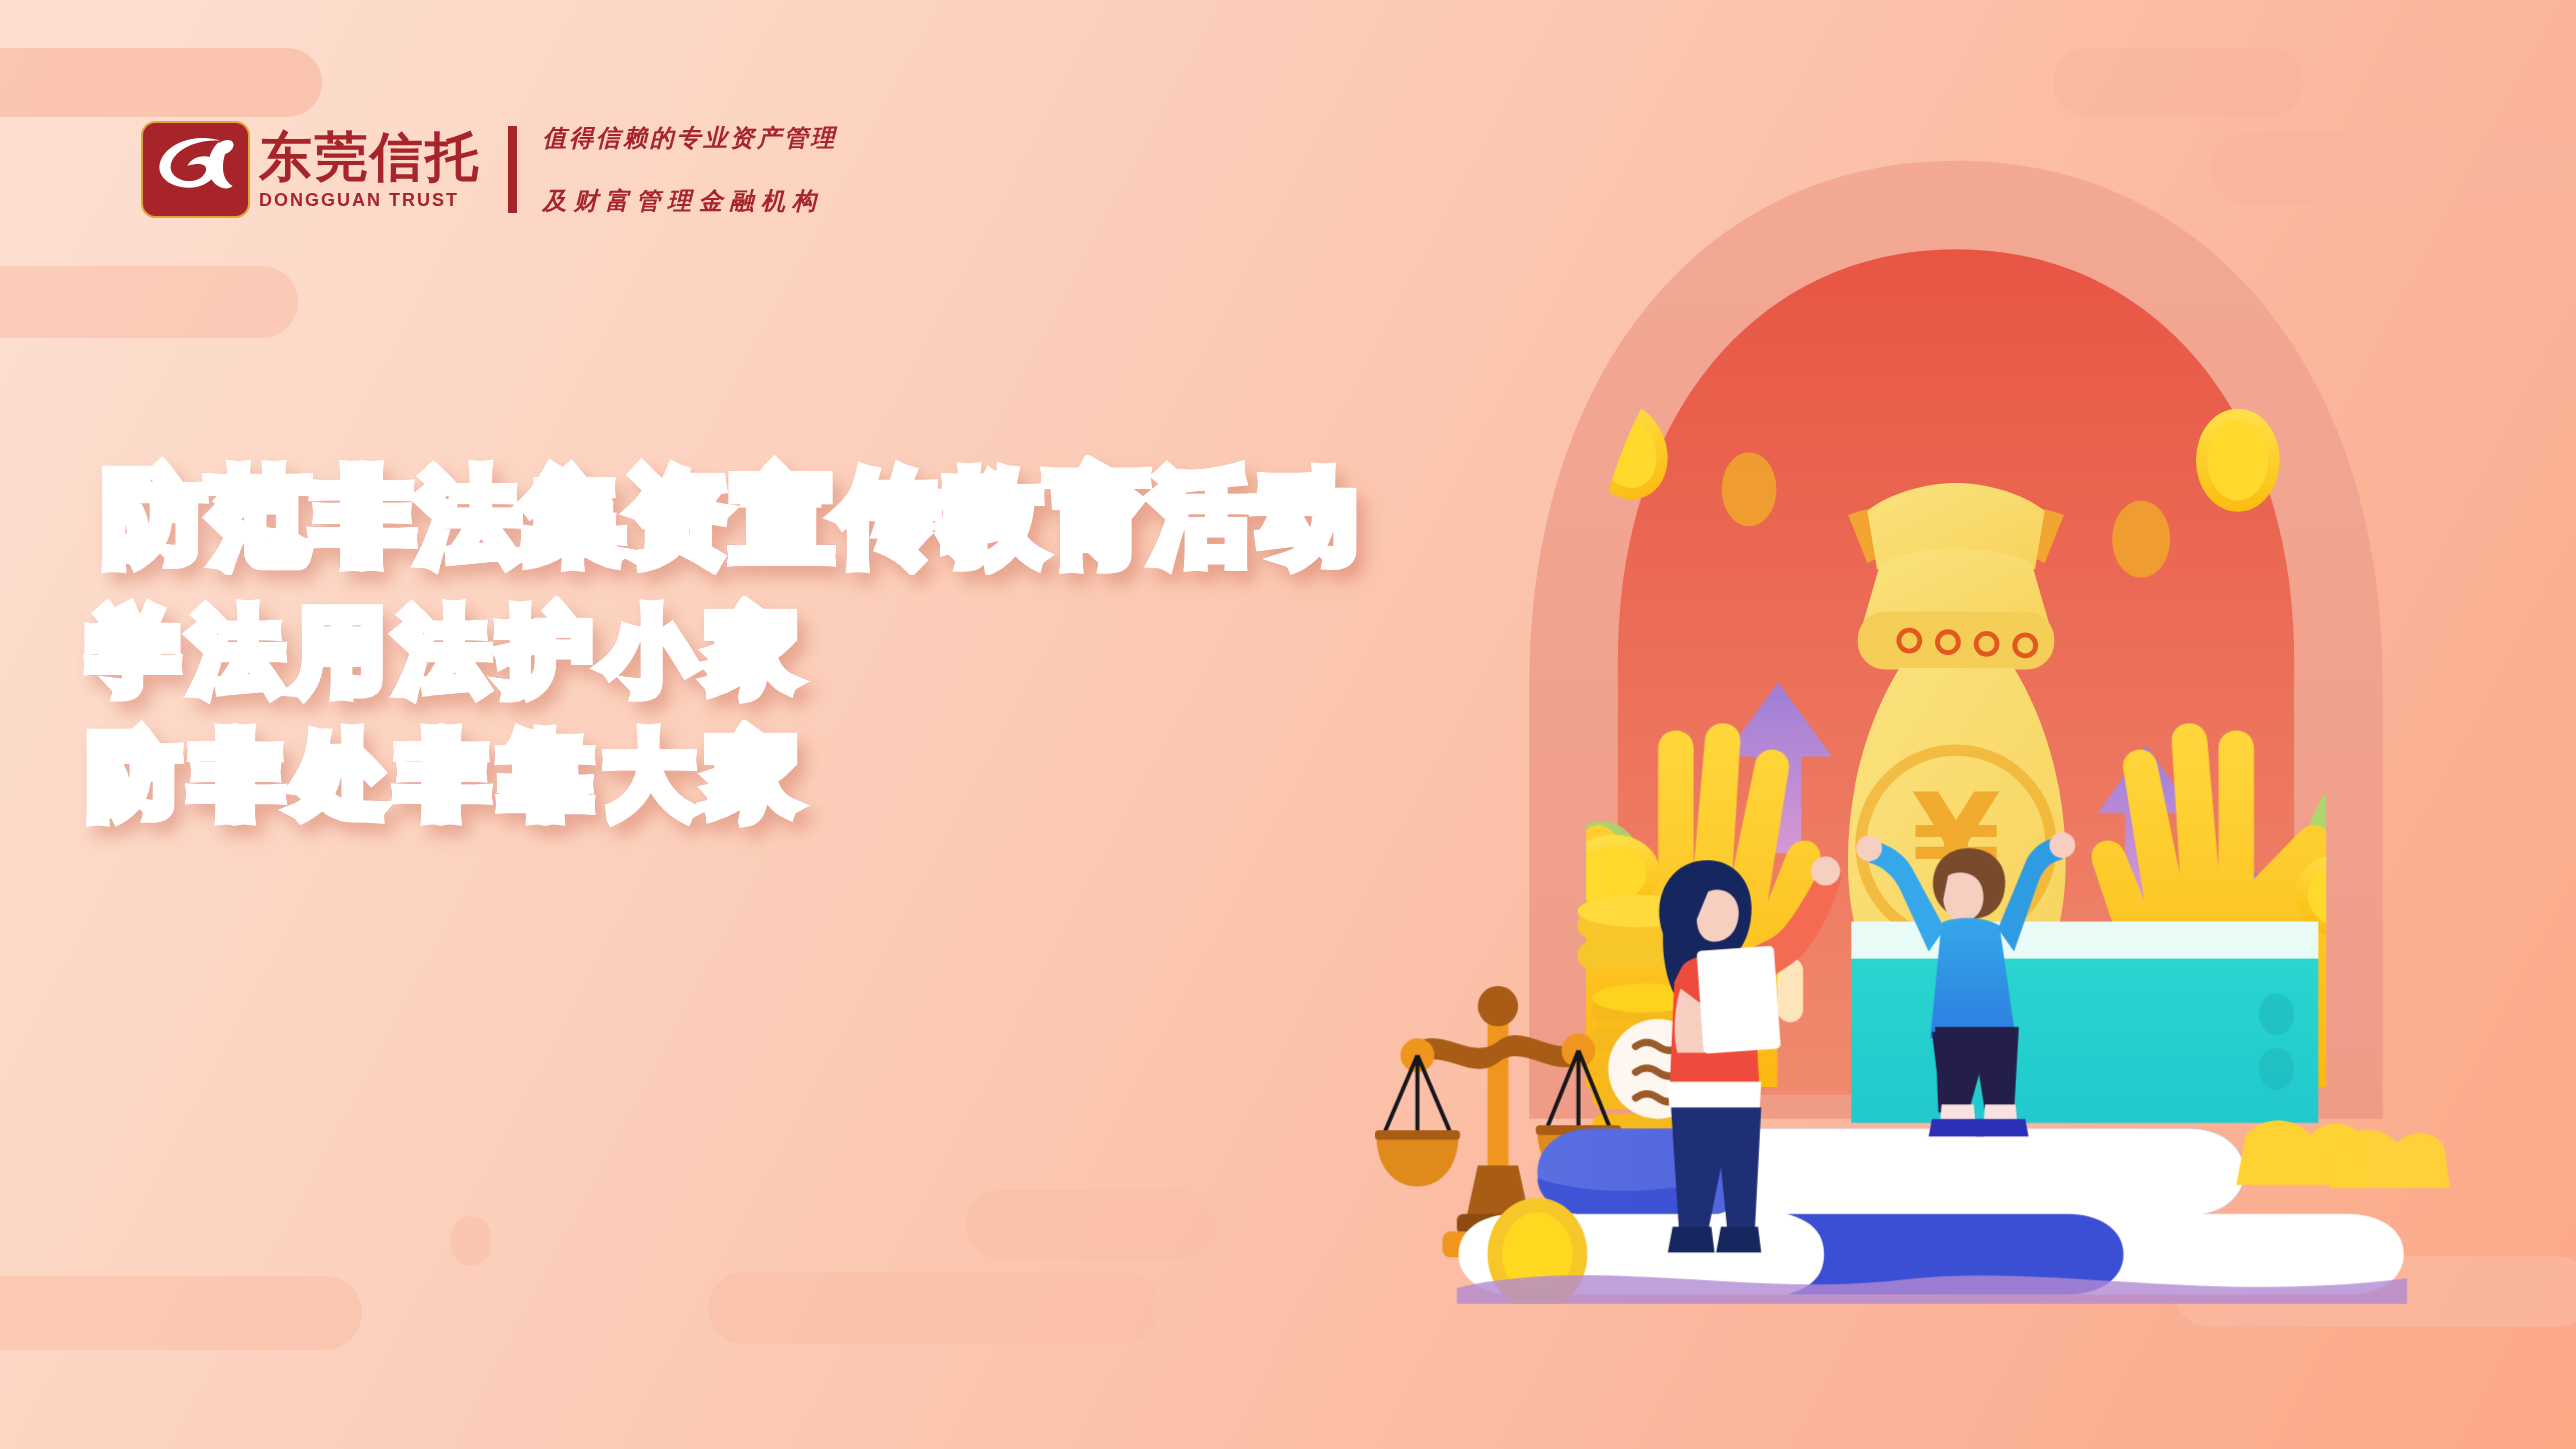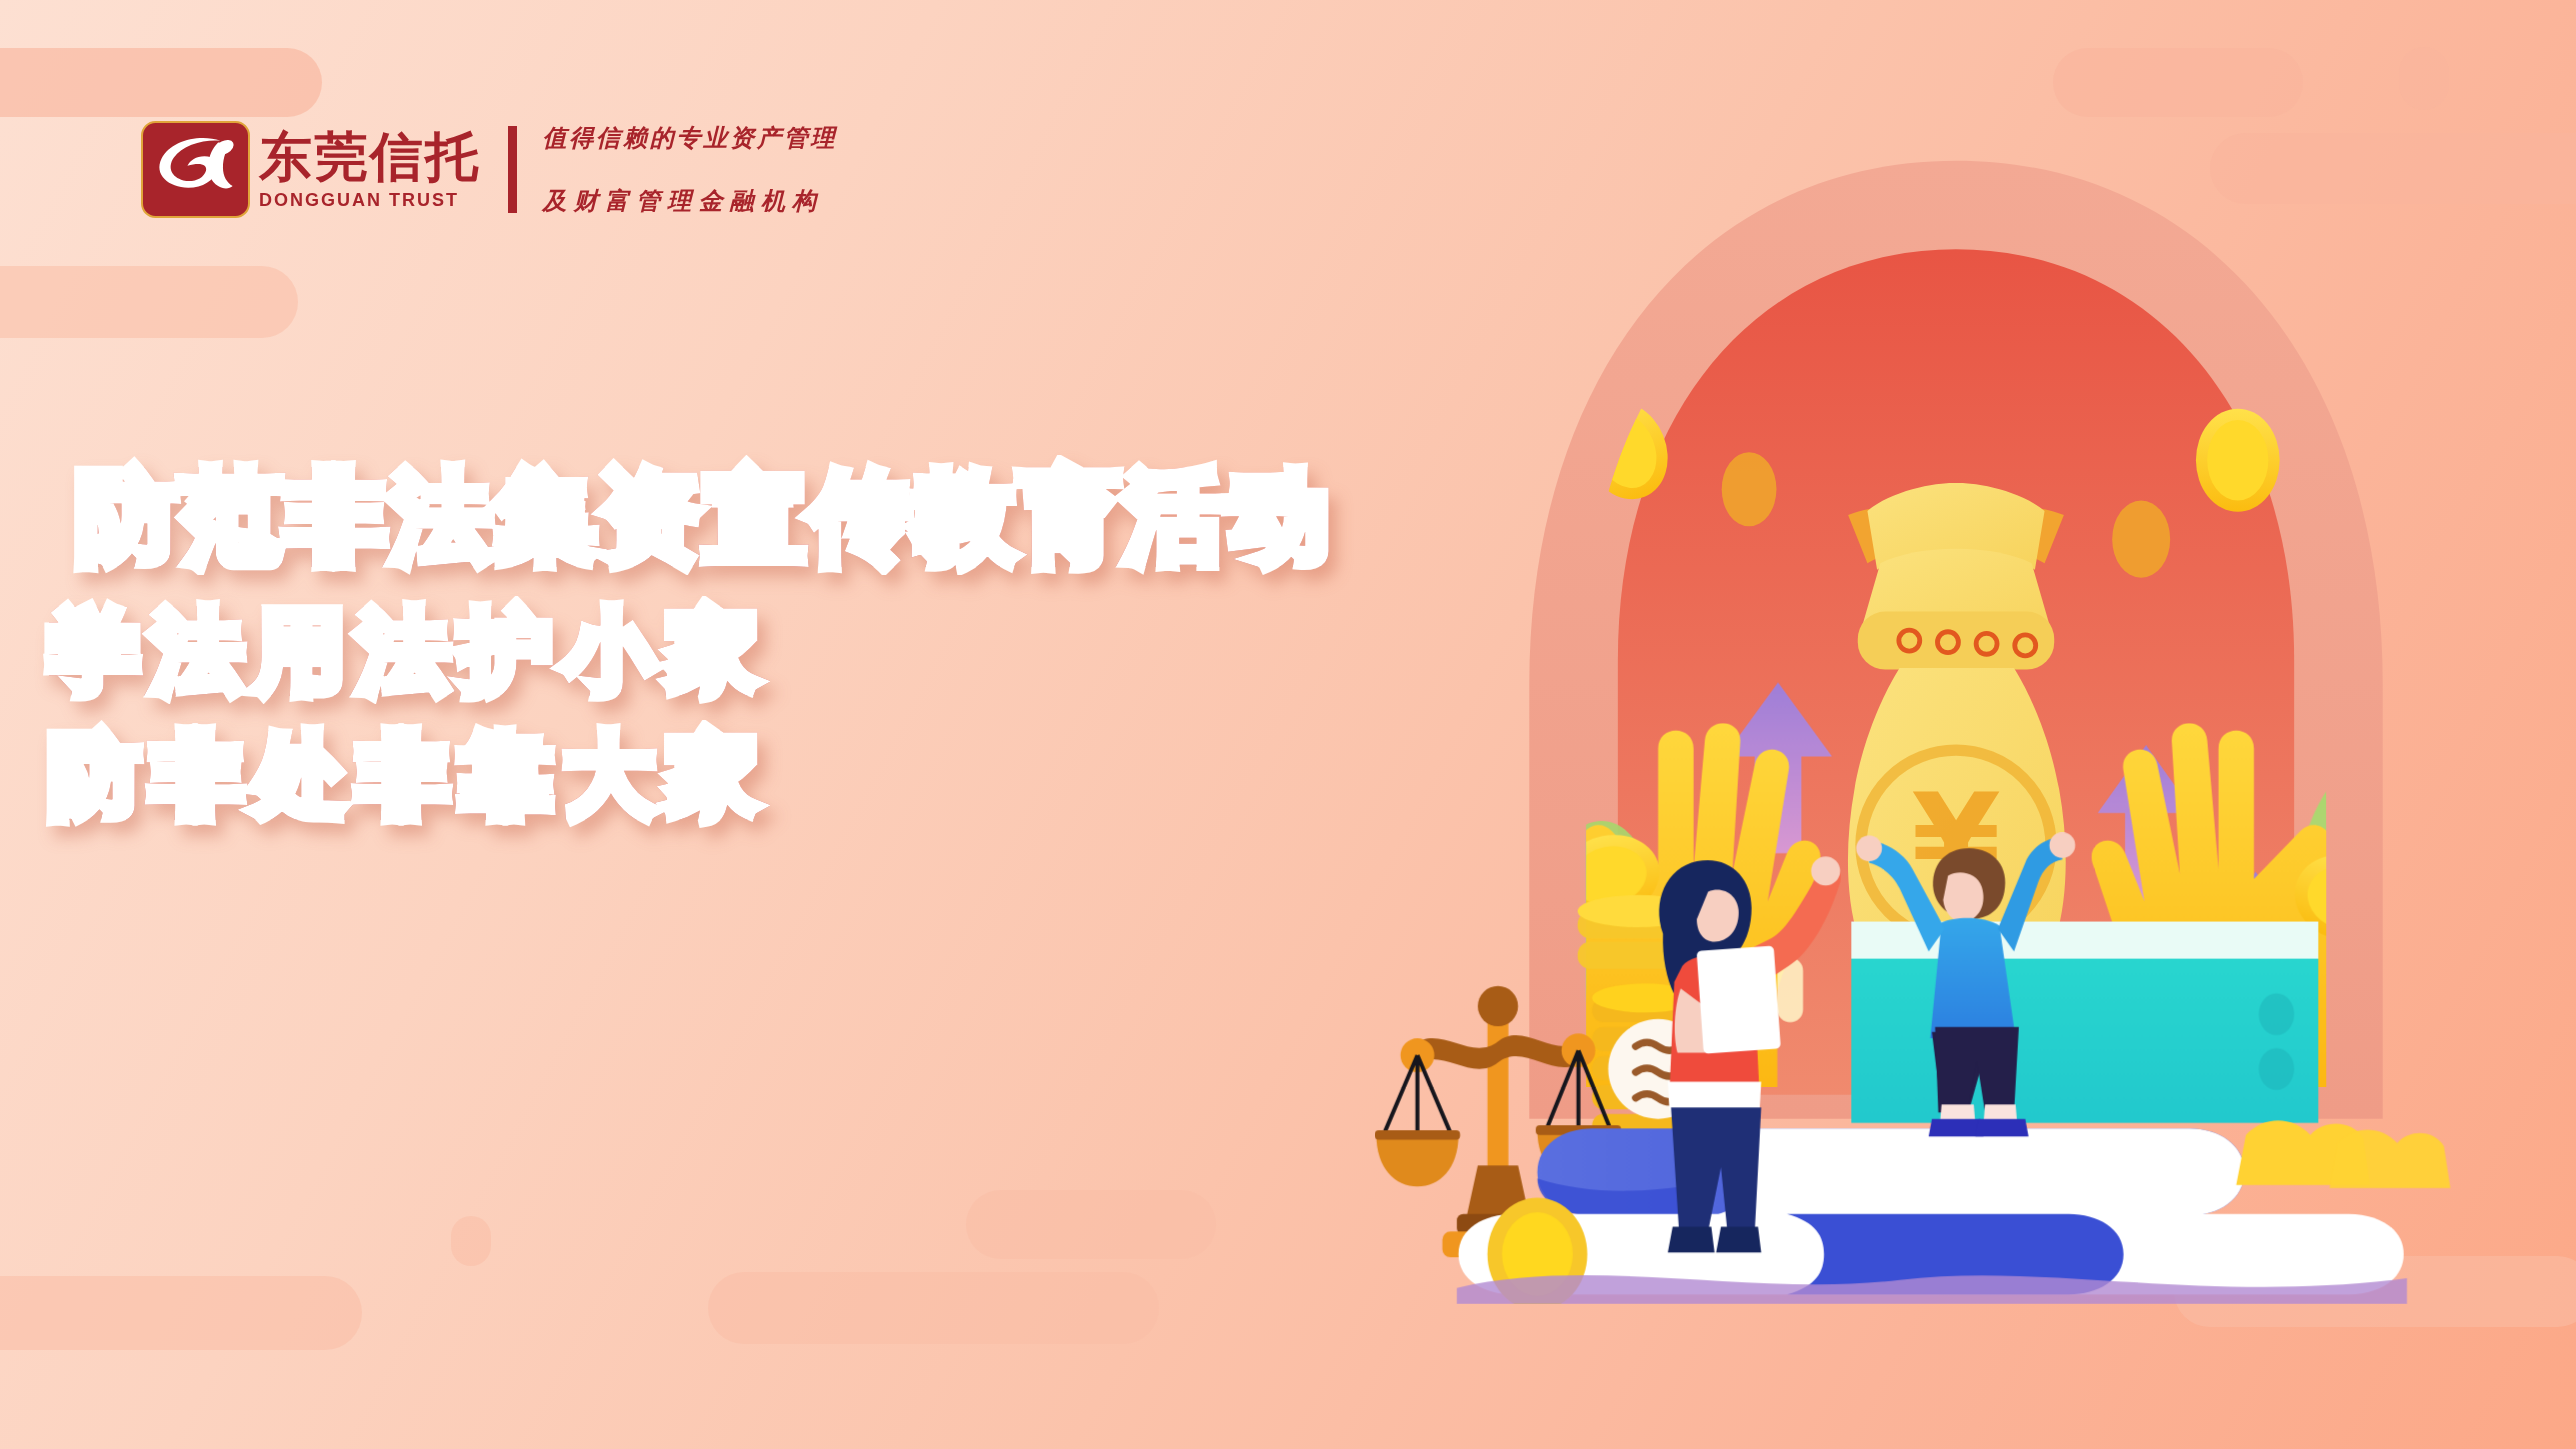--- a/index.html
+++ b/index.html
@@ -36,35 +36,35 @@
   .logo-tag{margin-left:26px;display:flex;flex-direction:column;justify-content:space-between;height:87px;font-style:italic;}
   .logo-tag div{
     font-size:24px;font-weight:bold;color:#a8242b;letter-spacing:2.8px;line-height:1;
     font-family:"DejaVu Sans","Liberation Sans",sans-serif;
   }
   .logo-tag div + div{margin-top:22.5px;letter-spacing:7.2px;}
 
   
   .headline{position:absolute;left:0;top:467px;width:1385px;}
   .hl-row{text-align:center;line-height:1;}
-  .hl-row.r1{text-align:left;padding-left:76px;}
+  .hl-row.r1{text-align:left;padding-left:104px;}
   .hl-text{
     display:inline-block;
     font-family:"DejaVu Sans","Liberation Sans",sans-serif;
     font-weight:bold;
     background:linear-gradient(180deg,#ec6a4e 0%,#e4402c 38%,#cd1f12 78%,#b81206 100%);
     -webkit-background-clip:text;background-clip:text;color:transparent;
     -webkit-text-stroke:13px #ffffff;
     paint-order:stroke fill;
     filter:drop-shadow(8px 11.3px 8px rgba(186,70,44,.30));
   }
   .hl-1{font-size:100px;letter-spacing:4.8px;}
   .hl-2{font-size:90px;letter-spacing:13px;}
   .hl-3{font-size:90px;letter-spacing:13px;}
-  .hl-row.r2,.hl-row.r3{padding-left:49px;text-align:left;}
+  .hl-row.r2,.hl-row.r3{padding-left:89px;text-align:left;}
   .hl-row.r2{margin-top:39px;}
   .hl-row.r3{margin-top:34px;}
 
   
   .illus{position:absolute;left:1336px;top:48px;width:1240px;height:1256px;}
   .illus svg{display:block;}
 </style>
 </head>
 <body>
 

